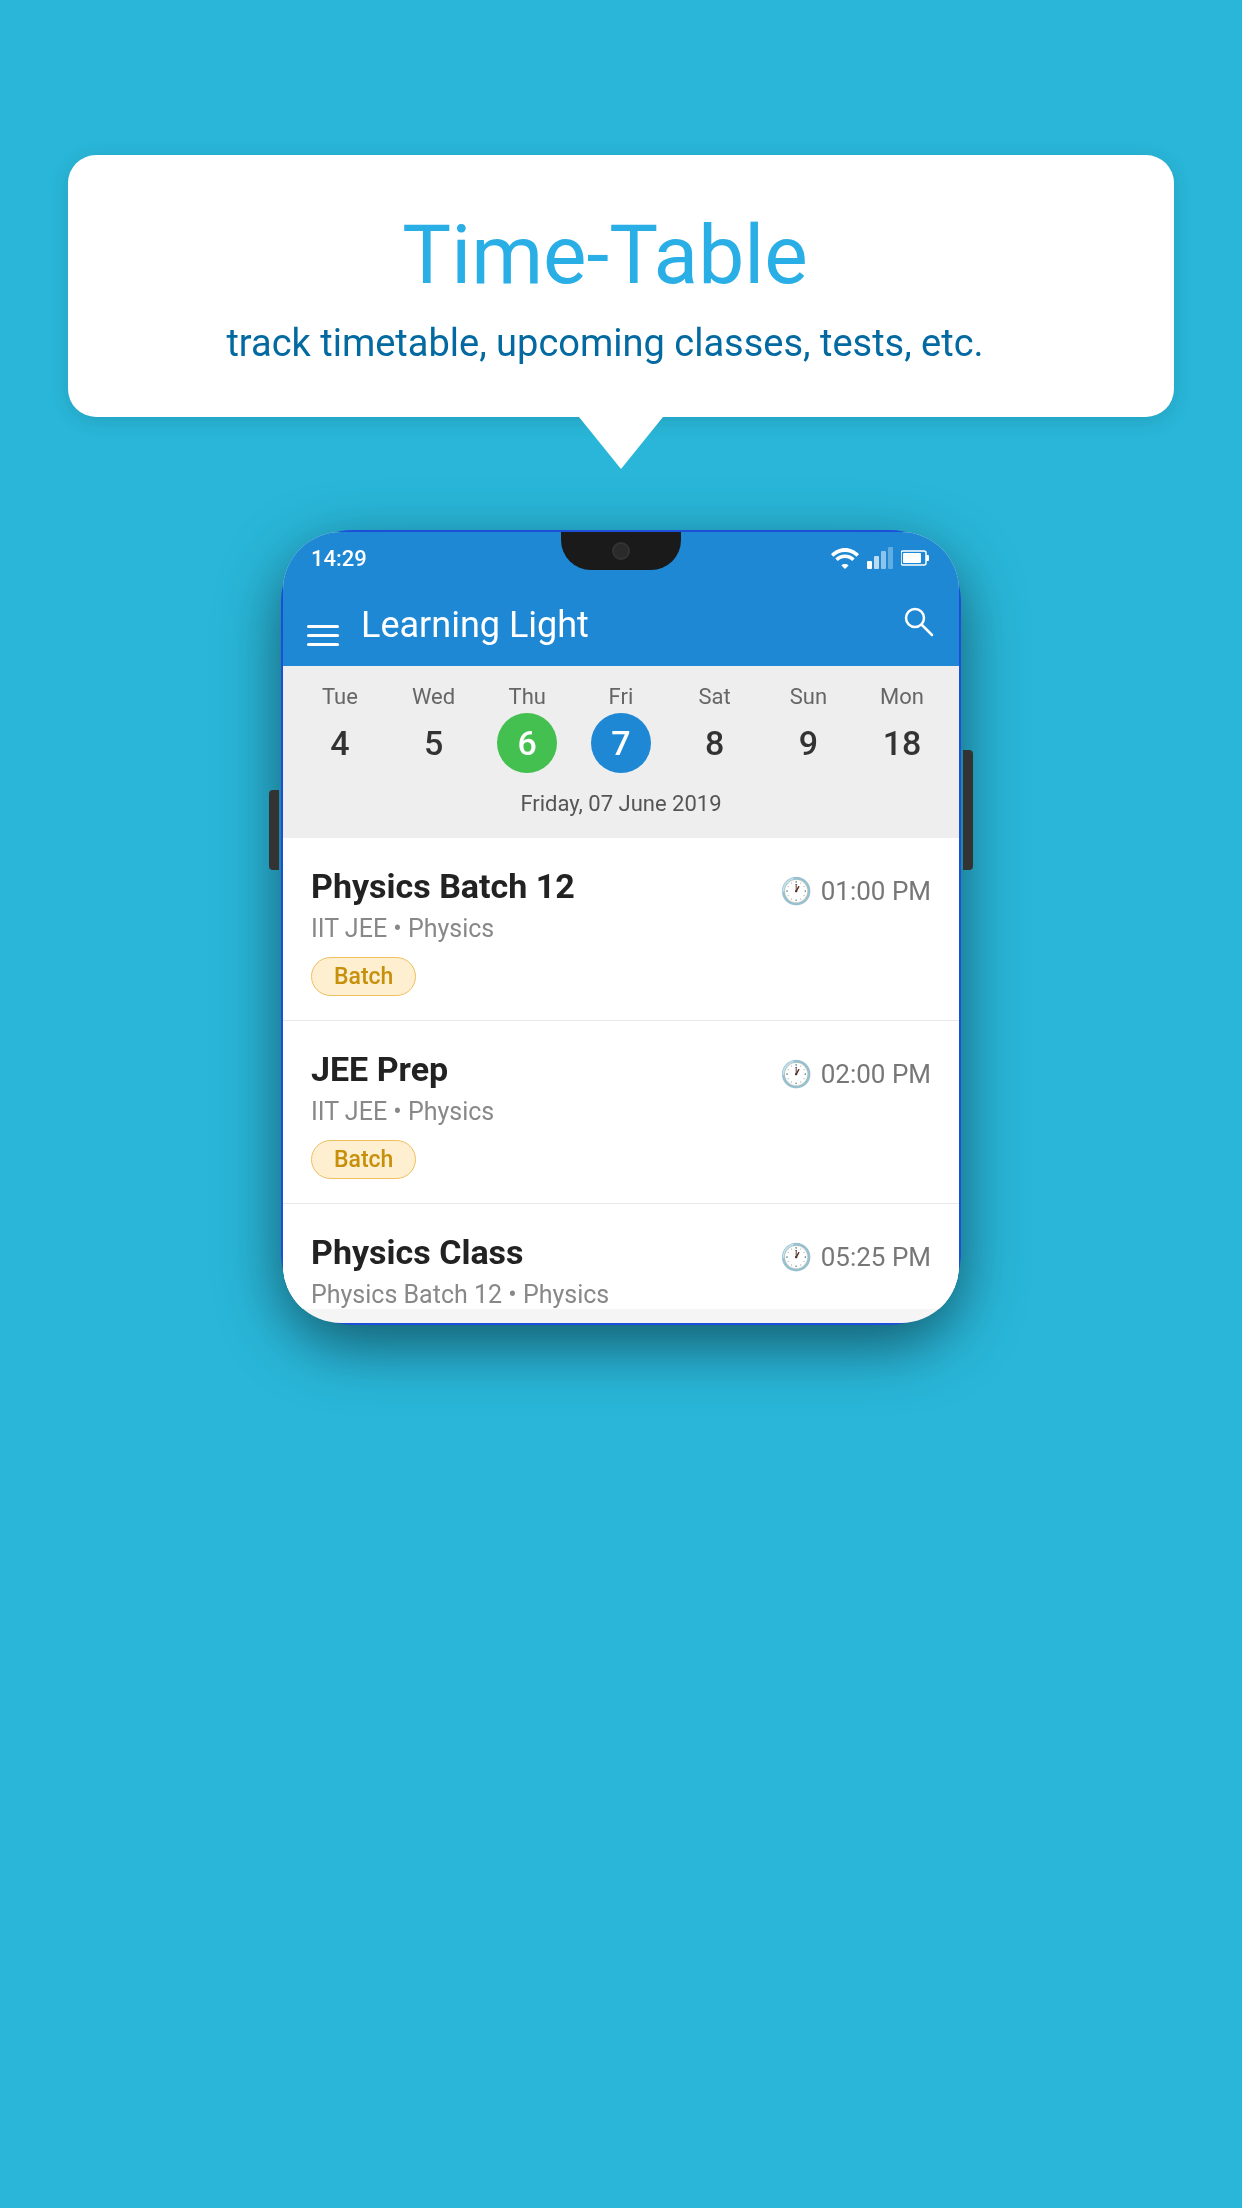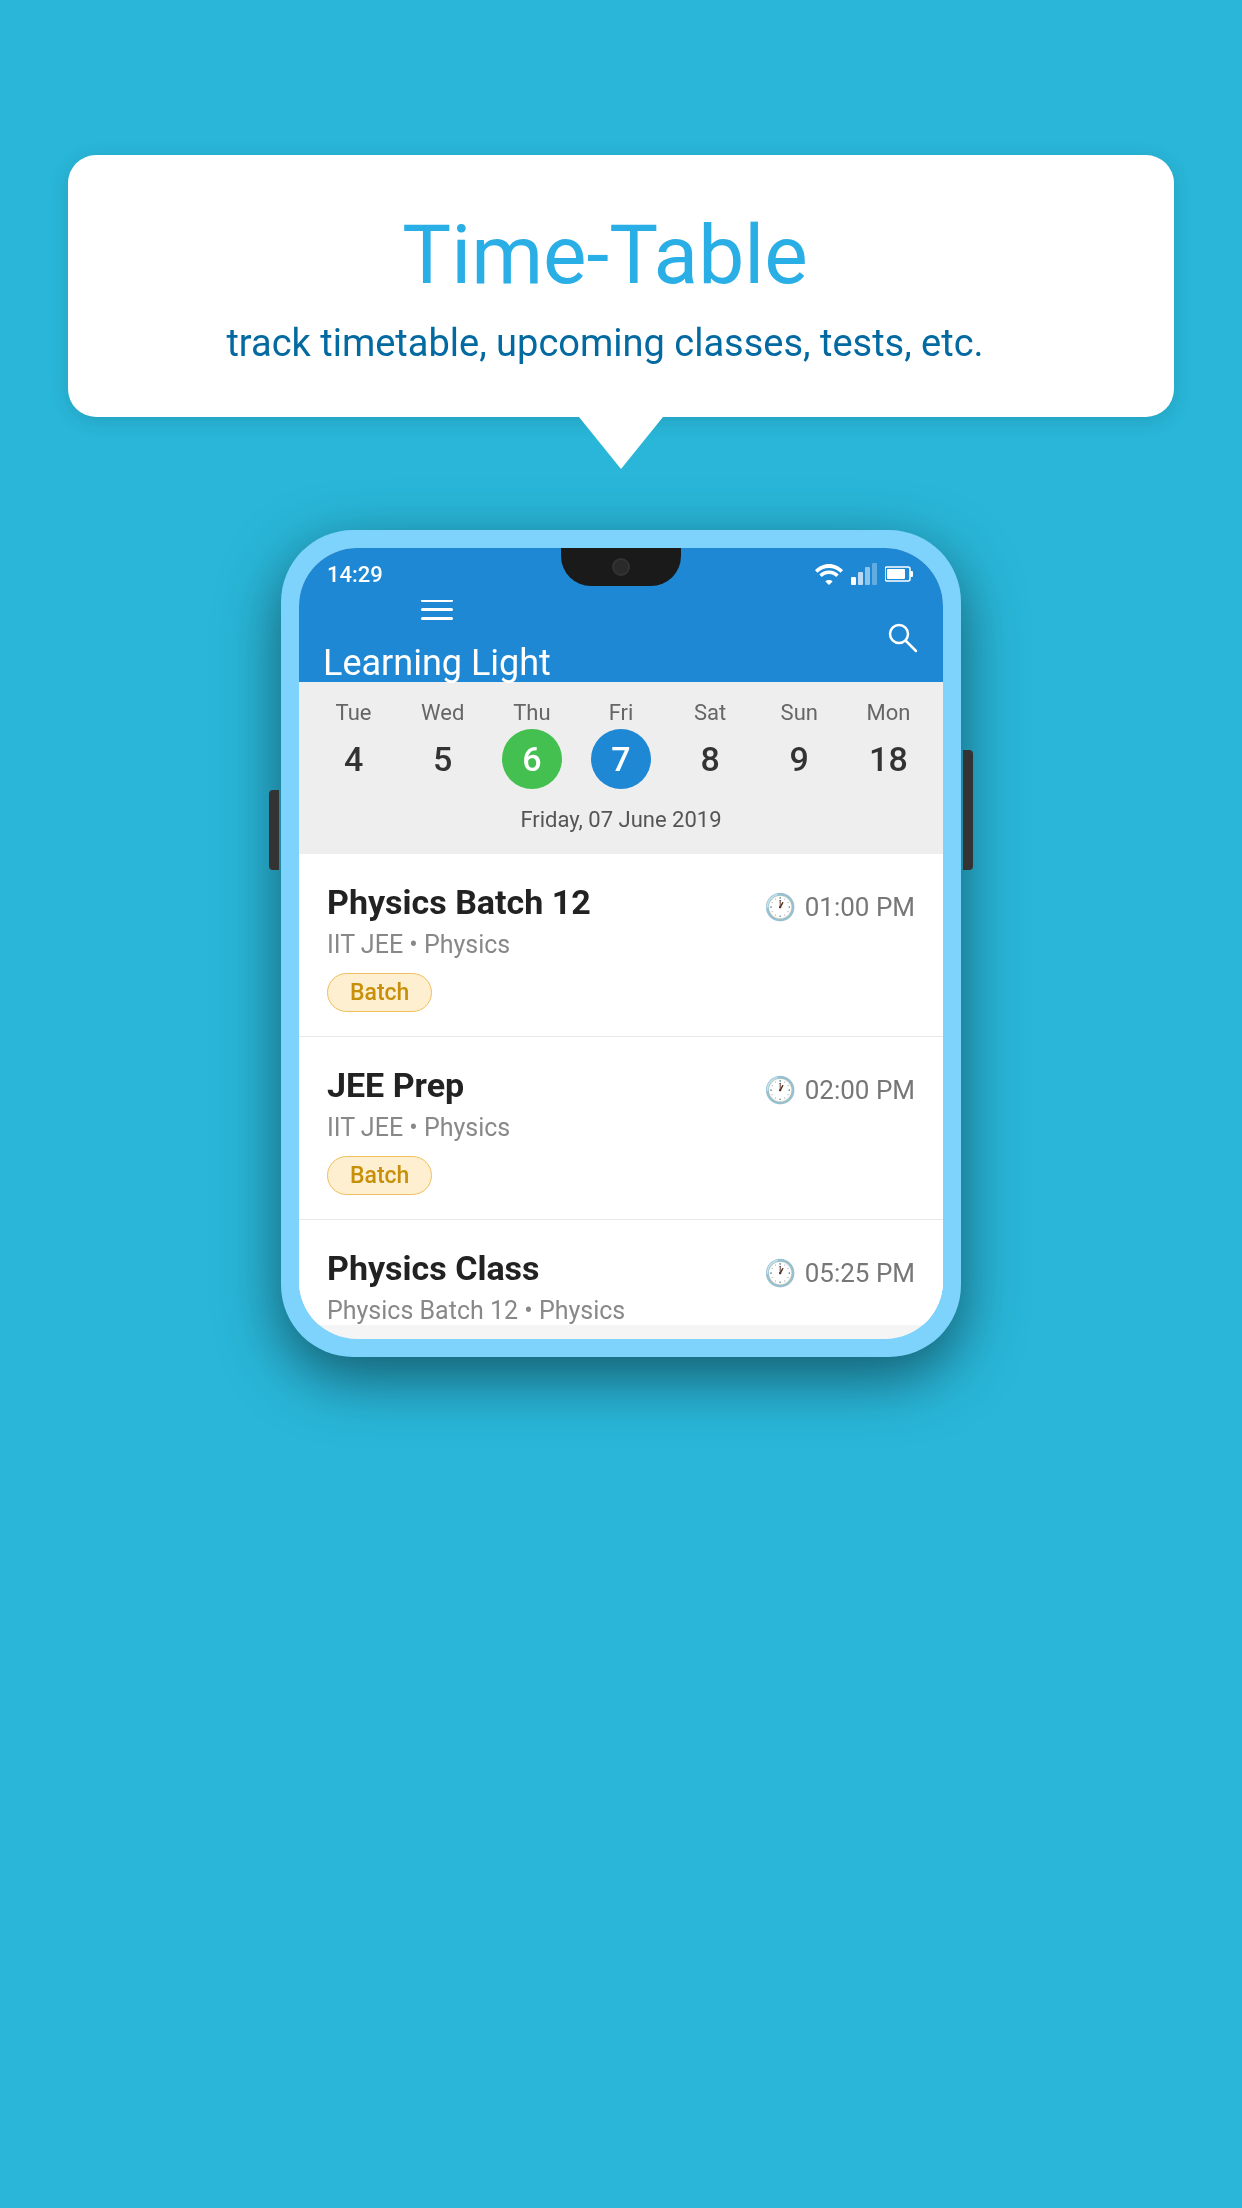--- a/index.html
+++ b/index.html
@@ -59,23 +59,23 @@
     
     .phone-container {
       position: absolute;
       top: 530px;
       left: 50%;
       transform: translateX(-50%);
       width: 680px;
     }
 
     .phone-outer {
-      background: #7dd3fc;
+      background: #1d4ed8;
       border-radius: 72px;
-      padding: 18px;
+      padding: 2px;
       box-shadow: 0 20px 60px rgba(0,0,0,0.5);
       position: relative;
     }
 
     
     .phone-outer::before {
       content: '';
       position: absolute;
       left: -12px;
       top: 260px;
@@ -154,23 +154,22 @@
       background: #1e88d4;
       height: 82px;
       display: flex;
       align-items: center;
       padding: 0 24px;
       justify-content: space-between;
     }
 
     .header-left {
       display: flex;
-      align-items: center;
+      align-items: flex-end;
       gap: 22px;
-      flex-direction: column;
     }
 
     .hamburger-icon {
       display: flex;
       flex-direction: column;
       gap: 6px;
       cursor: pointer;
     }
 
     .hamburger-icon span {

